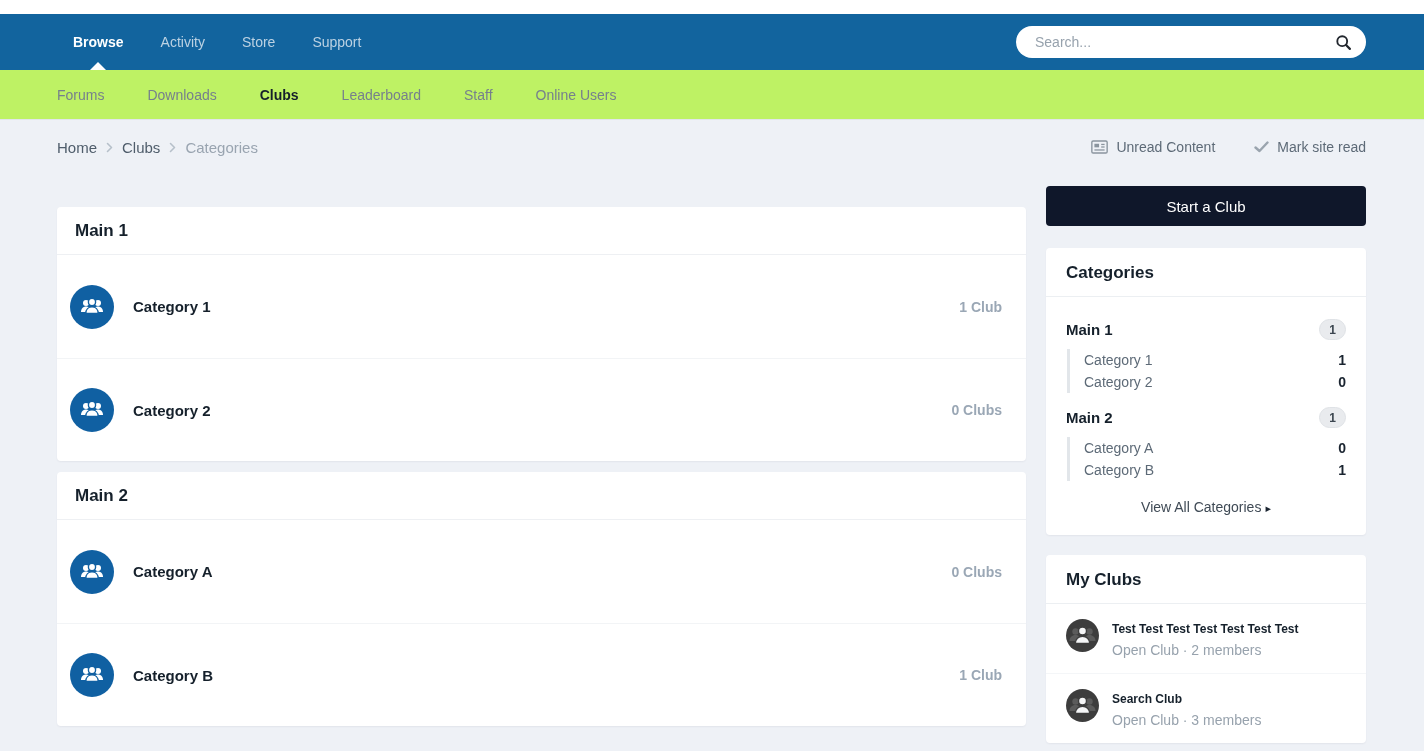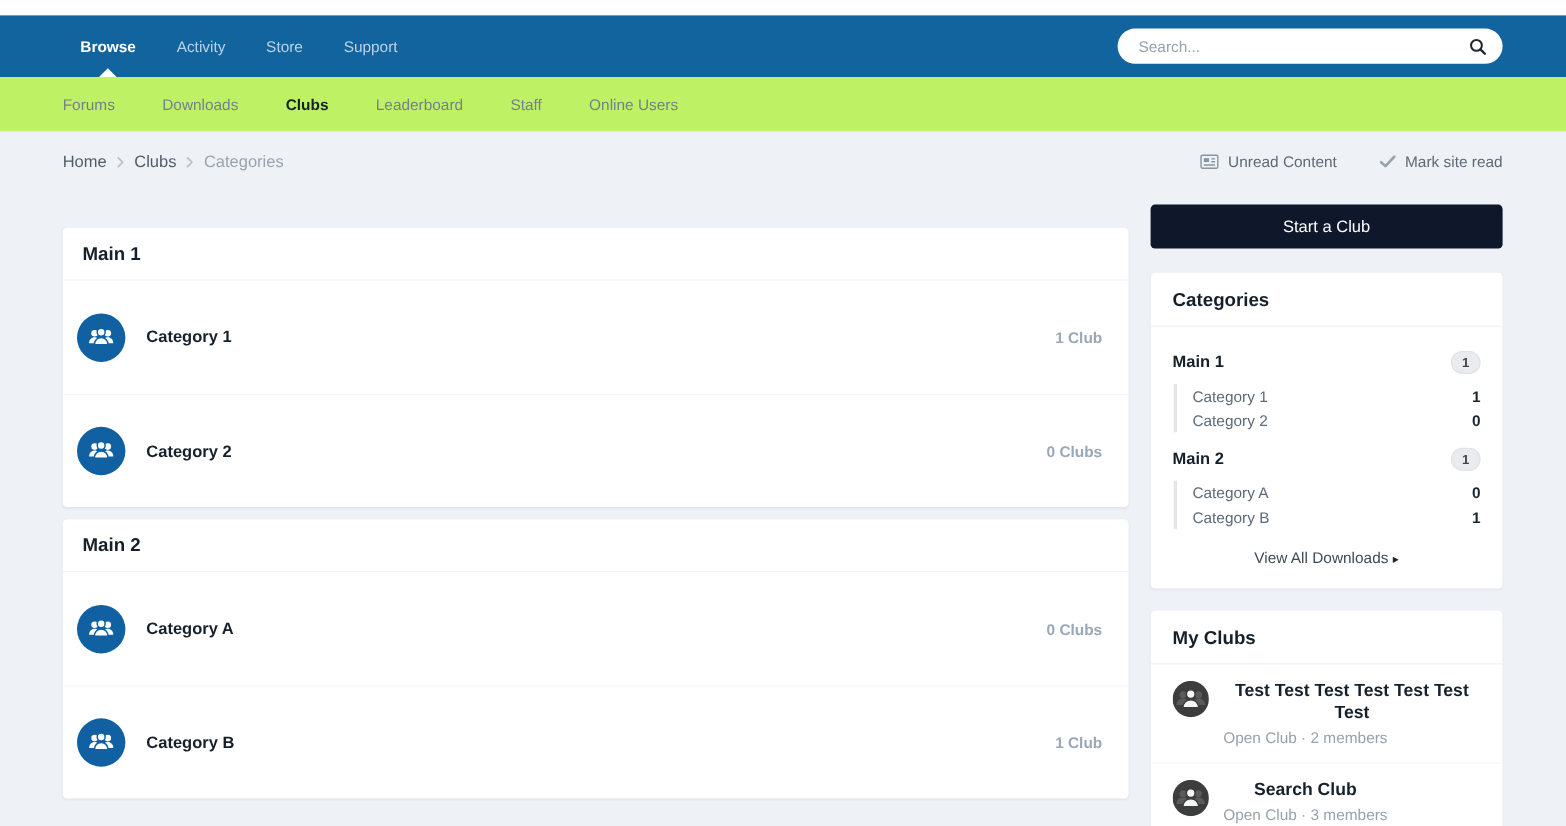--- a/index.html
+++ b/index.html
@@ -64,21 +64,21 @@
   .group-item { display:flex; align-items:center; justify-content:space-between; height:22px; }
   .gi-name { font-size:14px; color:#5d6a77; cursor:pointer; }
   .gi-count { font-size:14px; font-weight:bold; color:#1a2430; }
   .view-all { margin-top:18px; text-align:center; font-size:14px; color:#3f4a55; cursor:pointer; }
   .view-all .arrow { font-size:11px; margin-left:4px; color:#1a2430; }
 
   .club-item { display:flex; gap:13px; padding:15px 20px; }
   .club-item + .club-item { border-top:1px solid #f4f6f8; }
   .club-avatar { width:33px; height:33px; flex:0 0 33px; }
   .club-info { min-width:0; }
-  .club-name { font-size:16px; font-weight:bold; color:#15202b; line-height:20px; cursor:pointer;text-align:center; }
+  .club-name { font-size:12px; font-weight:bold; color:#15202b; line-height:20px; cursor:pointer; }
   .club-meta { margin-top:3px; font-size:14px; color:#97a2ad; }
 </style>
 </head>
 <body>
 
 <div class="top-strip"></div>
 
 <div class="primary-nav">
   <div class="pnav-items">
     <div class="pnav-item active">
@@ -265,21 +265,21 @@
             <span class="gi-name">Category A</span>
             <span class="gi-count">0</span>
           </div>
           <div class="group-item">
             <span class="gi-name">Category B</span>
             <span class="gi-count">1</span>
           </div>
         </div>
 
         <div class="view-all">
-          <span>View All Downloads</span><span class="arrow">▸</span>
+          <span>View All Categories</span><span class="arrow">▸</span>
         </div>
       </div>
     </div>
 
     
     <div class="card side-card">
       <div class="side-head">
         <div class="side-title">My Clubs</div>
       </div>
       <div>

